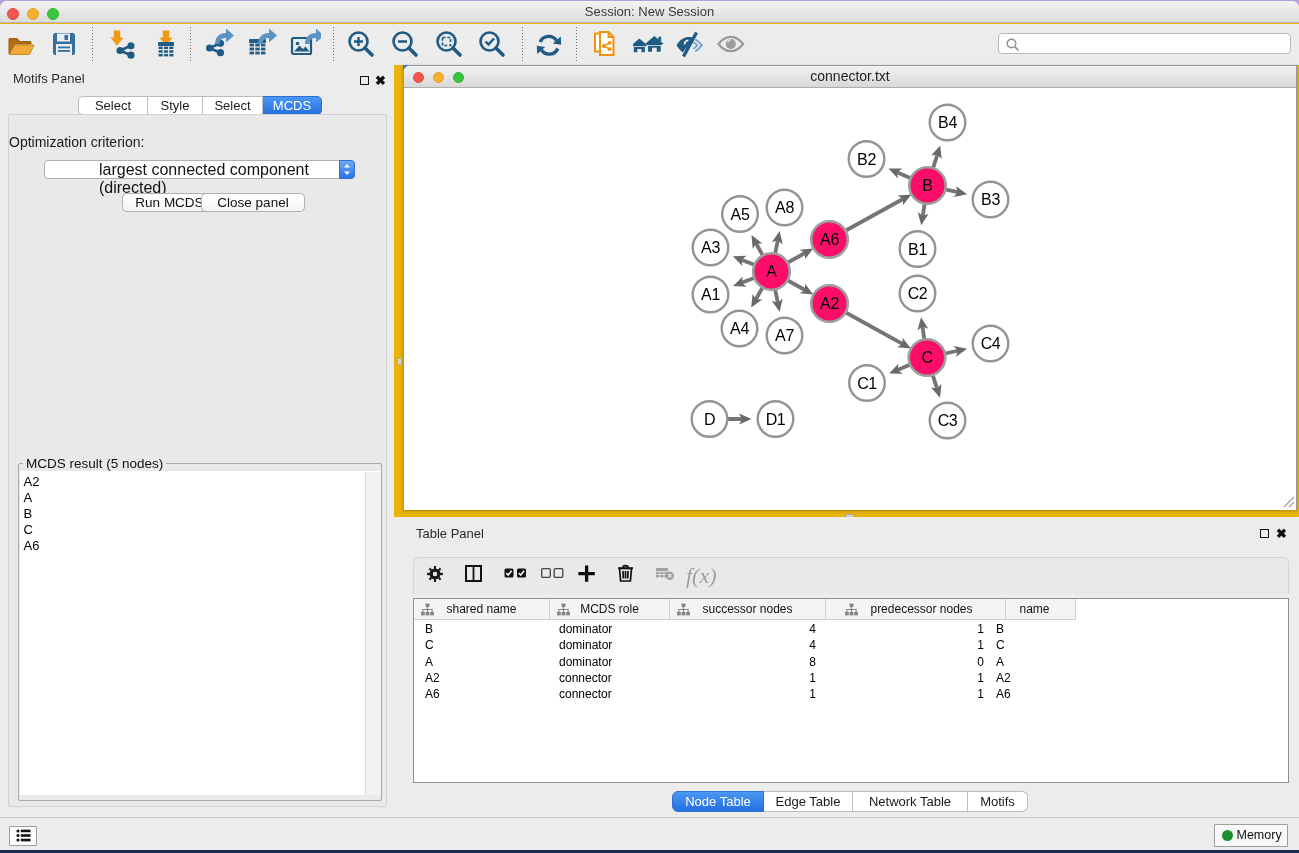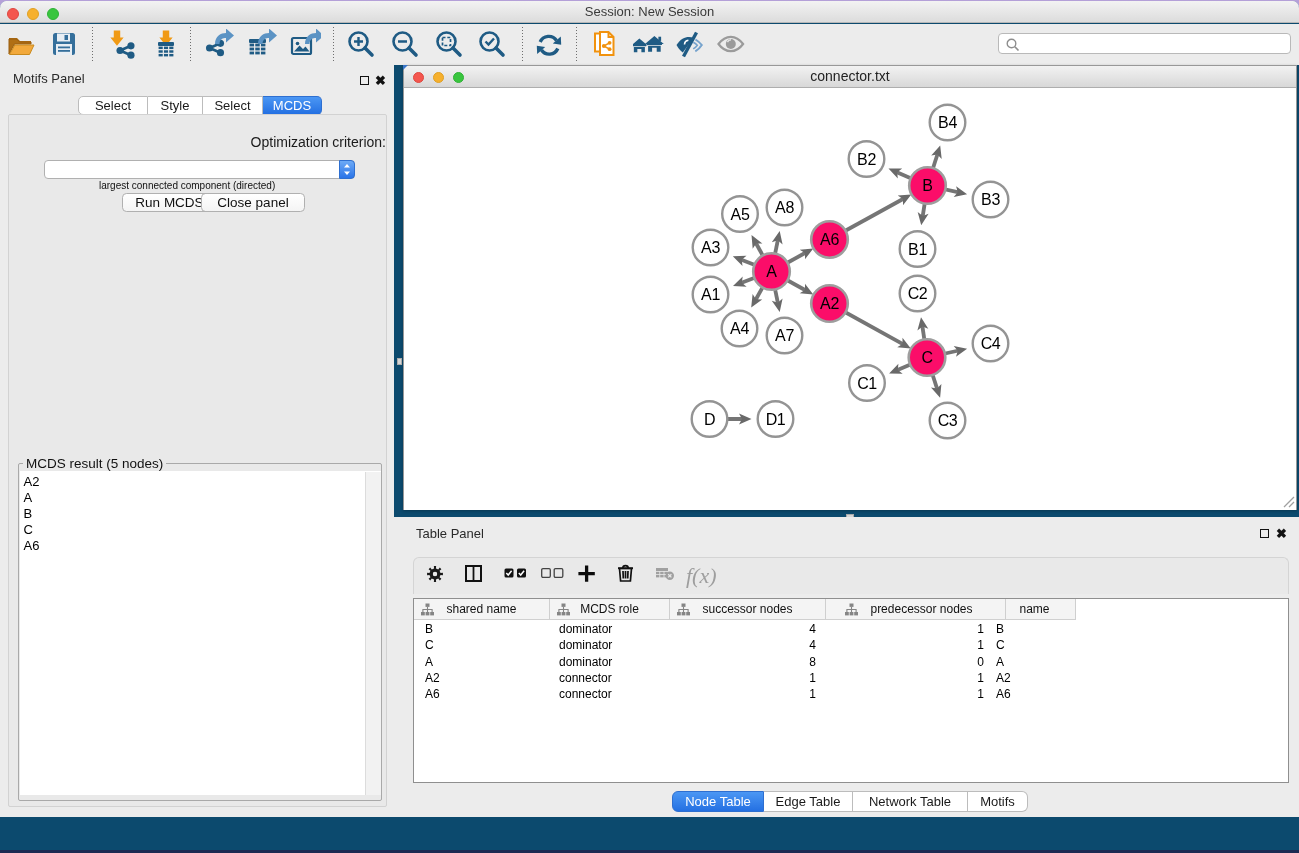--- a/index.html
+++ b/index.html
@@ -1,19 +1,19 @@
 <!DOCTYPE html>
 <html><head>
 <meta charset="utf-8">
 <style>
 * { margin:0; padding:0; box-sizing:border-box; }
 html,body { width:1299px; height:853px; overflow:hidden; }
 body { font-family:"Liberation Sans", sans-serif; background:#1c2a52; position:relative; }
 #desktop-top { position:absolute; top:0; left:0; width:1299px; height:10px; background:#b4a0d8; }
-#win { position:absolute; top:1px; left:0; width:1299px; height:849px; background:#0c4a6e; border-radius:7px 7px 0 0; overflow:hidden; box-shadow:inset 0 1px 0 #fdfdfd; }
+#win { position:absolute; top:1px; left:0; width:1299px; height:849px; background:#eab308; border-radius:7px 7px 0 0; overflow:hidden; box-shadow:inset 0 1px 0 #fdfdfd; }
 
 #titlebar { position:absolute; top:0; left:0; width:100%; height:22px; background:linear-gradient(#f3f3f3,#dcdcdc); border-bottom:1px solid #b7b7b7; }
 .tl { position:absolute; top:6.5px; width:12px; height:12px; border-radius:50%; }
 #titlebar .t1 { left:7px;  background:#f4564e; border:0.5px solid #dd4840; }
 #titlebar .t2 { left:27px; background:#f6b02d; border:0.5px solid #e0a024; }
 #titlebar .t3 { left:47px; background:#39c53e; border:0.5px solid #2fb236; }
 #titlebar .title { position:absolute; top:0; width:100%; text-align:center; font-size:13px; line-height:21px; color:#3a3a3a; }
 
 #toolbar { position:absolute; top:23px; left:0; width:100%; height:41px; background:#ececec; }
 .tbsep { position:absolute; top:3px; height:34px; width:1px; background-image:linear-gradient(#6e6e6e 40%, rgba(0,0,0,0) 0%); background-size:1px 3px; }
@@ -22,23 +22,23 @@
 
 #cpanel { position:absolute; top:64px; left:0; width:394px; height:752px; background:#ececec; }
 #cpanel .ptitle { position:absolute; top:6px; left:13px; font-size:13px; color:#2a2a2a; }
 .float-ic { position:absolute; width:9px; height:9px; border:1.6px solid #111; }
 .close-ic { position:absolute; font-size:13px; font-weight:bold; color:#111; line-height:9px; }
 #cp-tabs { position:absolute; top:31px; left:78px; height:19px; display:flex; }
 #cp-tabs .tab { height:19px; border:1px solid #bcbcbc; border-left:none; background:#fff; font-size:13px; color:#1a1a1a; text-align:center; line-height:18px; }
 #cp-tabs .tab:first-child { border-left:1px solid #bcbcbc; border-radius:5px 0 0 5px; }
 #cp-tabs .tab.sel { background:linear-gradient(#4b97f4,#2470e2); border-color:#2e6fd0; color:#fff; border-radius:0 5px 5px 0; }
 #cp-body { position:absolute; top:49px; left:8px; width:379px; height:693px; background:#e9e9e9; border:1px solid #d2d2d2; border-radius:2px; }
-#opt-label { position:absolute; top:18.5px; width:100%; text-align:right; font-size:14px; color:#1a1a1a; }
+#opt-label { position:absolute; top:18.5px; width:100%; text-align:left; font-size:14px; color:#1a1a1a; }
 #combo { position:absolute; top:45px; left:35px; width:311px; height:19px; background:#fff; border:1px solid #b0b0b0; border-radius:4px; }
-#combo .ctext { position:absolute; left:11px; top:16px; font-size:10px; line-height:18px; color:#111;padding-left:43px; }
+#combo .ctext { position:absolute; left:11px; top:0; font-size:16px; line-height:18px; color:#111;padding-left:43px; }
 #combo .stepper { position:absolute; right:-1px; top:-1px; width:16px; height:19px; border-radius:0 4px 4px 0; background:linear-gradient(#6daaf6,#2a74e8); border:1px solid #2e6fd0; }
 .btn { position:absolute; top:78px; height:19px; background:linear-gradient(#ffffff,#f4f4f4); border:1px solid #b0b0b0; border-radius:4.5px; font-size:13.5px; color:#111; text-align:center; line-height:17.5px; }
 #groupbox { position:absolute; top:348px; left:9px; width:364px; height:338px; border:1px solid #a9a9a9; border-radius:2px; }
 #groupbox .gtitle { position:absolute; top:-8px; left:4px; background:#e9e9e9; padding:0 3px; font-size:13.5px; color:#111; }
 #mcds-list { position:absolute; top:7px; left:1px; width:361px; height:324px; background:#fff; font-size:13px; color:#000; }
 #mcds-list .li { height:16.2px; line-height:16.2px; padding-left:3.5px; }
 #mcds-list { padding-top:2.5px; }
 #mcds-list .sbar { position:absolute; right:0.5px; top:0.5px; width:16px; height:323px; background:#f2f2f2; border-left:1px solid #dcdcdc; }
 
 #netwin { position:absolute; top:64px; left:403px; width:894px; height:445px; background:#fff; border:1px solid #989898; box-shadow:0 1px 3px rgba(0,0,0,.25); }
@@ -518,13 +518,31 @@
           </div>
       </div>
     </div>
     <div id="btabs">
       <div class="tab sel" style="width:92px">Node Table</div>
       <div class="tab" style="width:89px">Edge Table</div>
       <div class="tab" style="width:115px">Network Table</div>
       <div class="tab" style="width:60px">Motifs</div>
     </div>
   </div>
+  <div id="statusbar">
+    <div id="listbtn">
+        <svg width="15" height="13" style="position:absolute;left:6px;top:2.8px" viewBox="0 0 13 12" xmlns="http://www.w3.org/2000/svg">
+<g fill="#111">
+            <circle cx="1.4" cy="1.8" r="1.4"></circle>
+            <circle cx="1.4" cy="6" r="1.4"></circle>
+            <circle cx="1.4" cy="10.2" r="1.4"></circle>
+<rect x="4" y="0.6" width="9" height="2.4"></rect>
+            <rect x="4" y="4.8" width="9" height="2.4"></rect>
+            <rect x="4" y="9" width="9" height="2.4"></rect>
+          </g>
+        </svg>
+      </div>
+    <div id="membtn">
+        <div class="dot"></div>
+        <div class="mtext">Memory</div>
+      </div>
+  </div>
 </div>
 
 </body></html>

